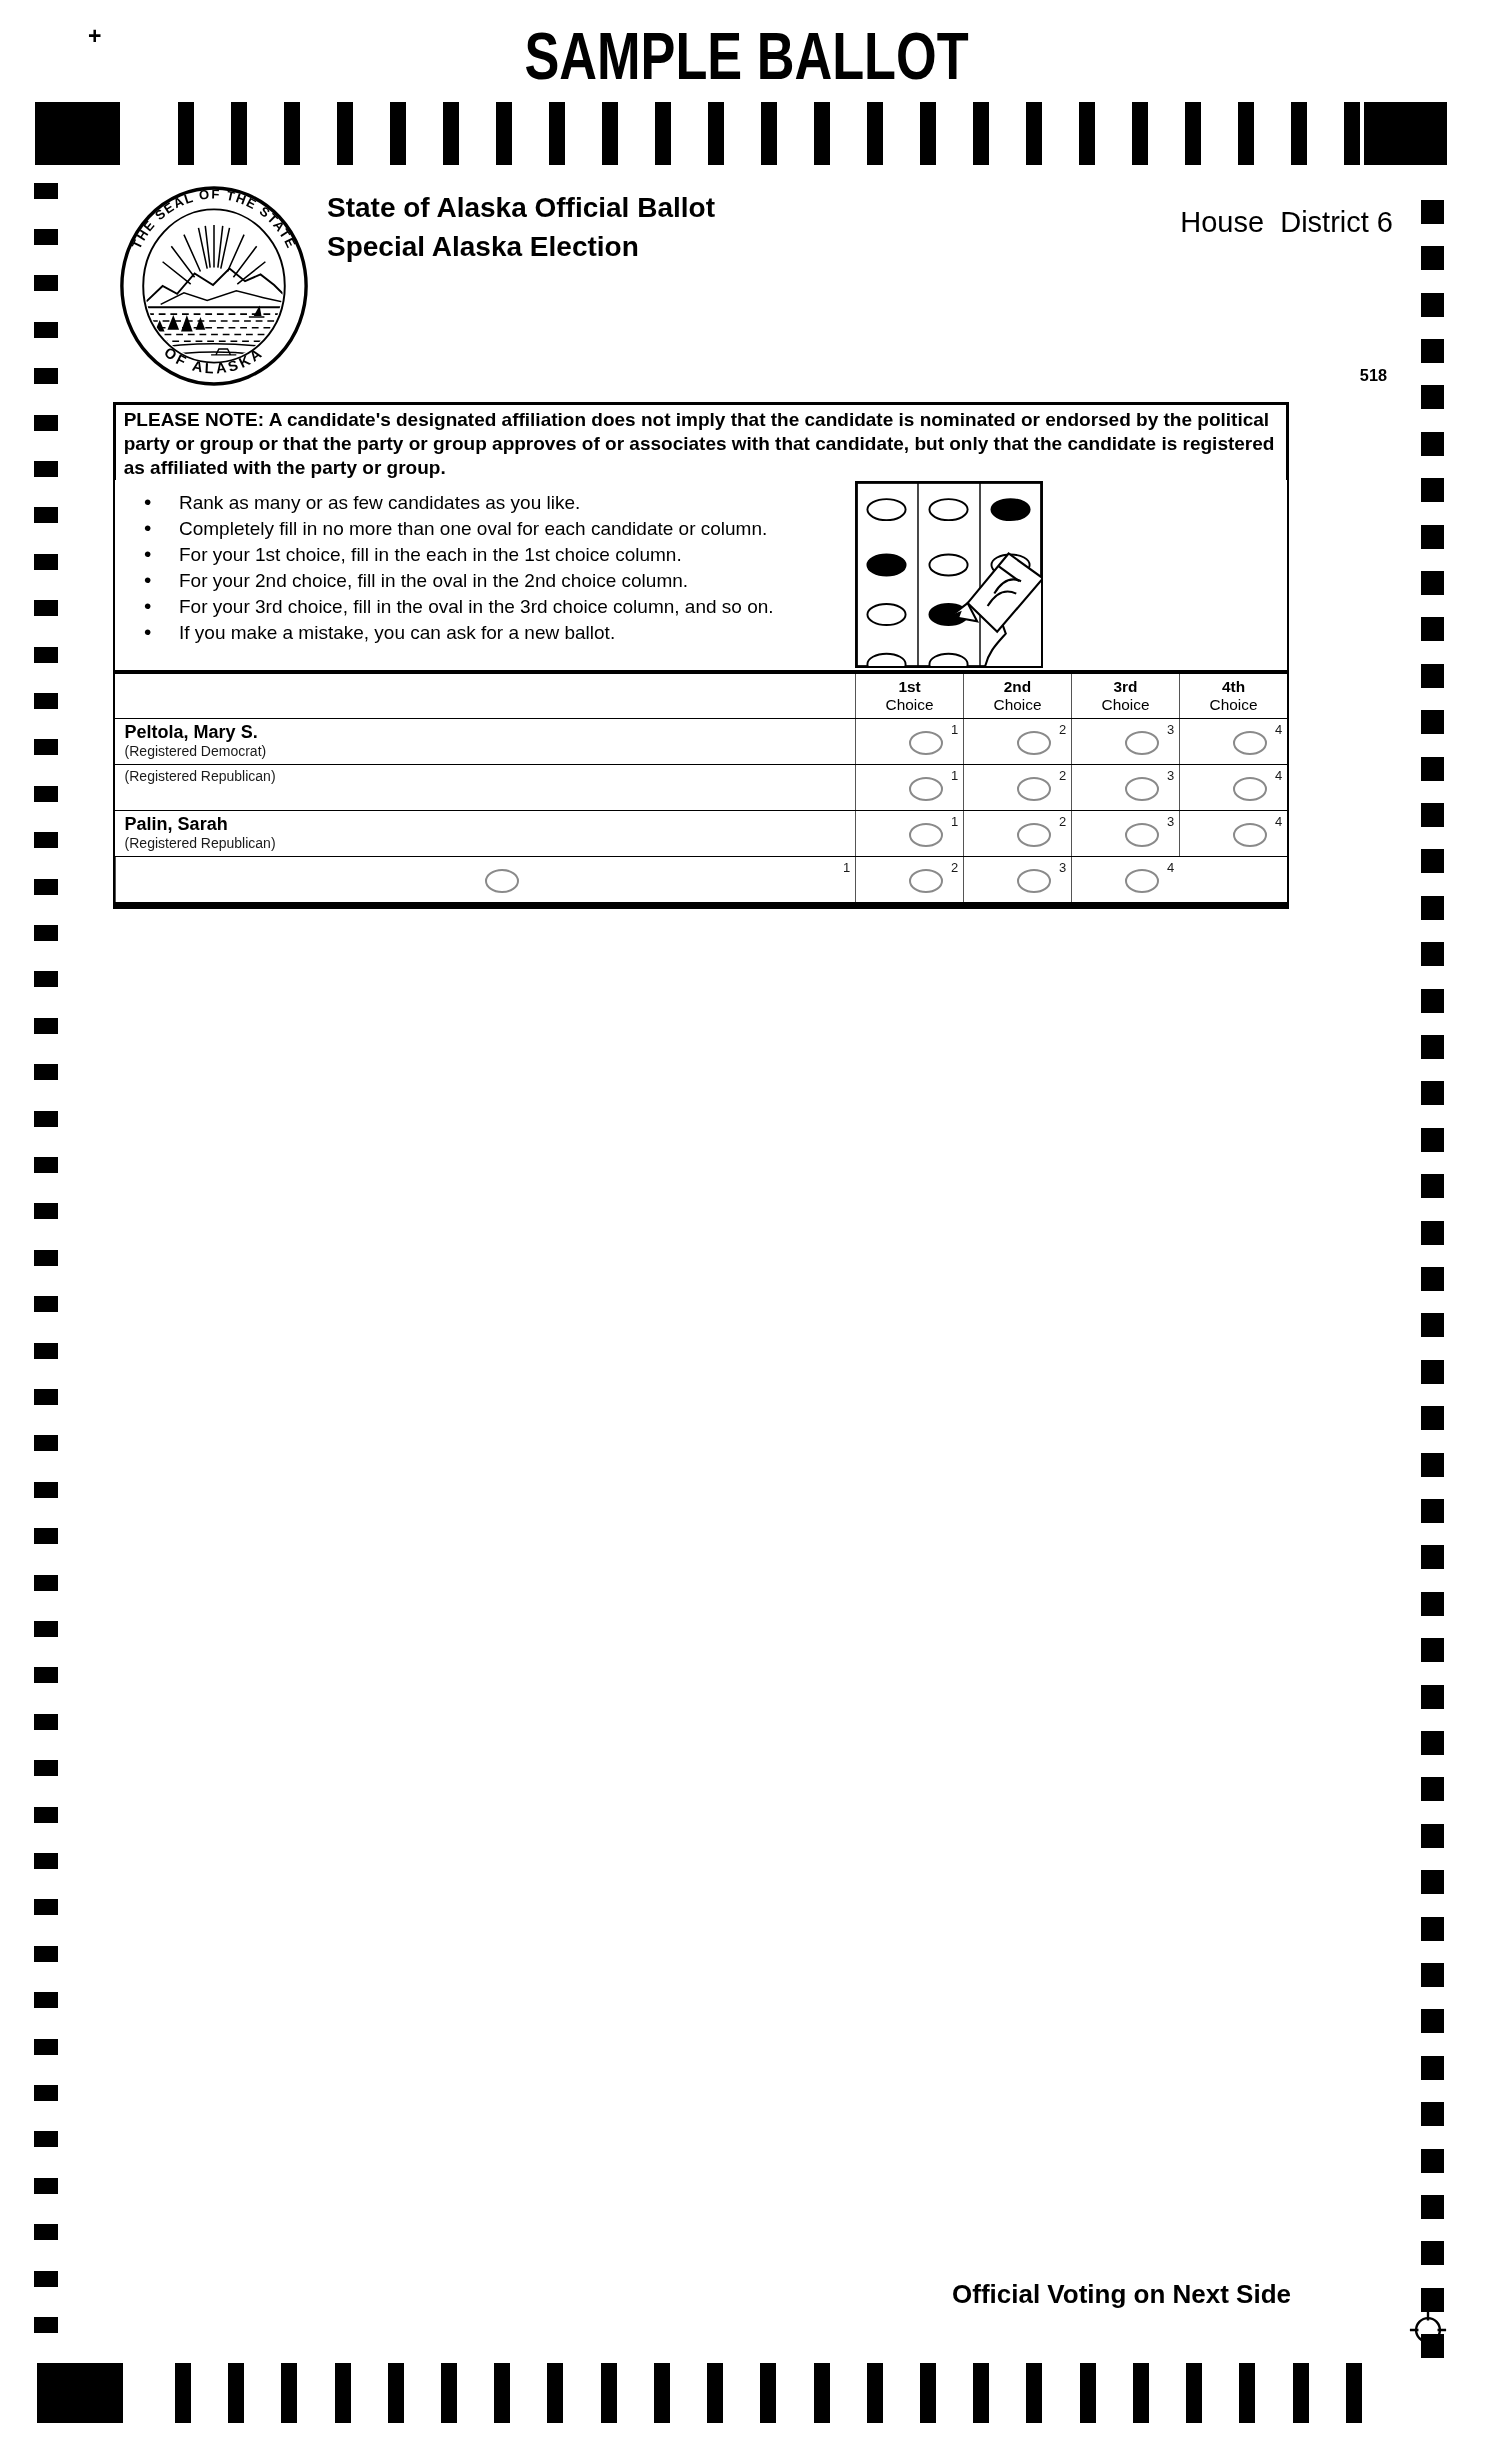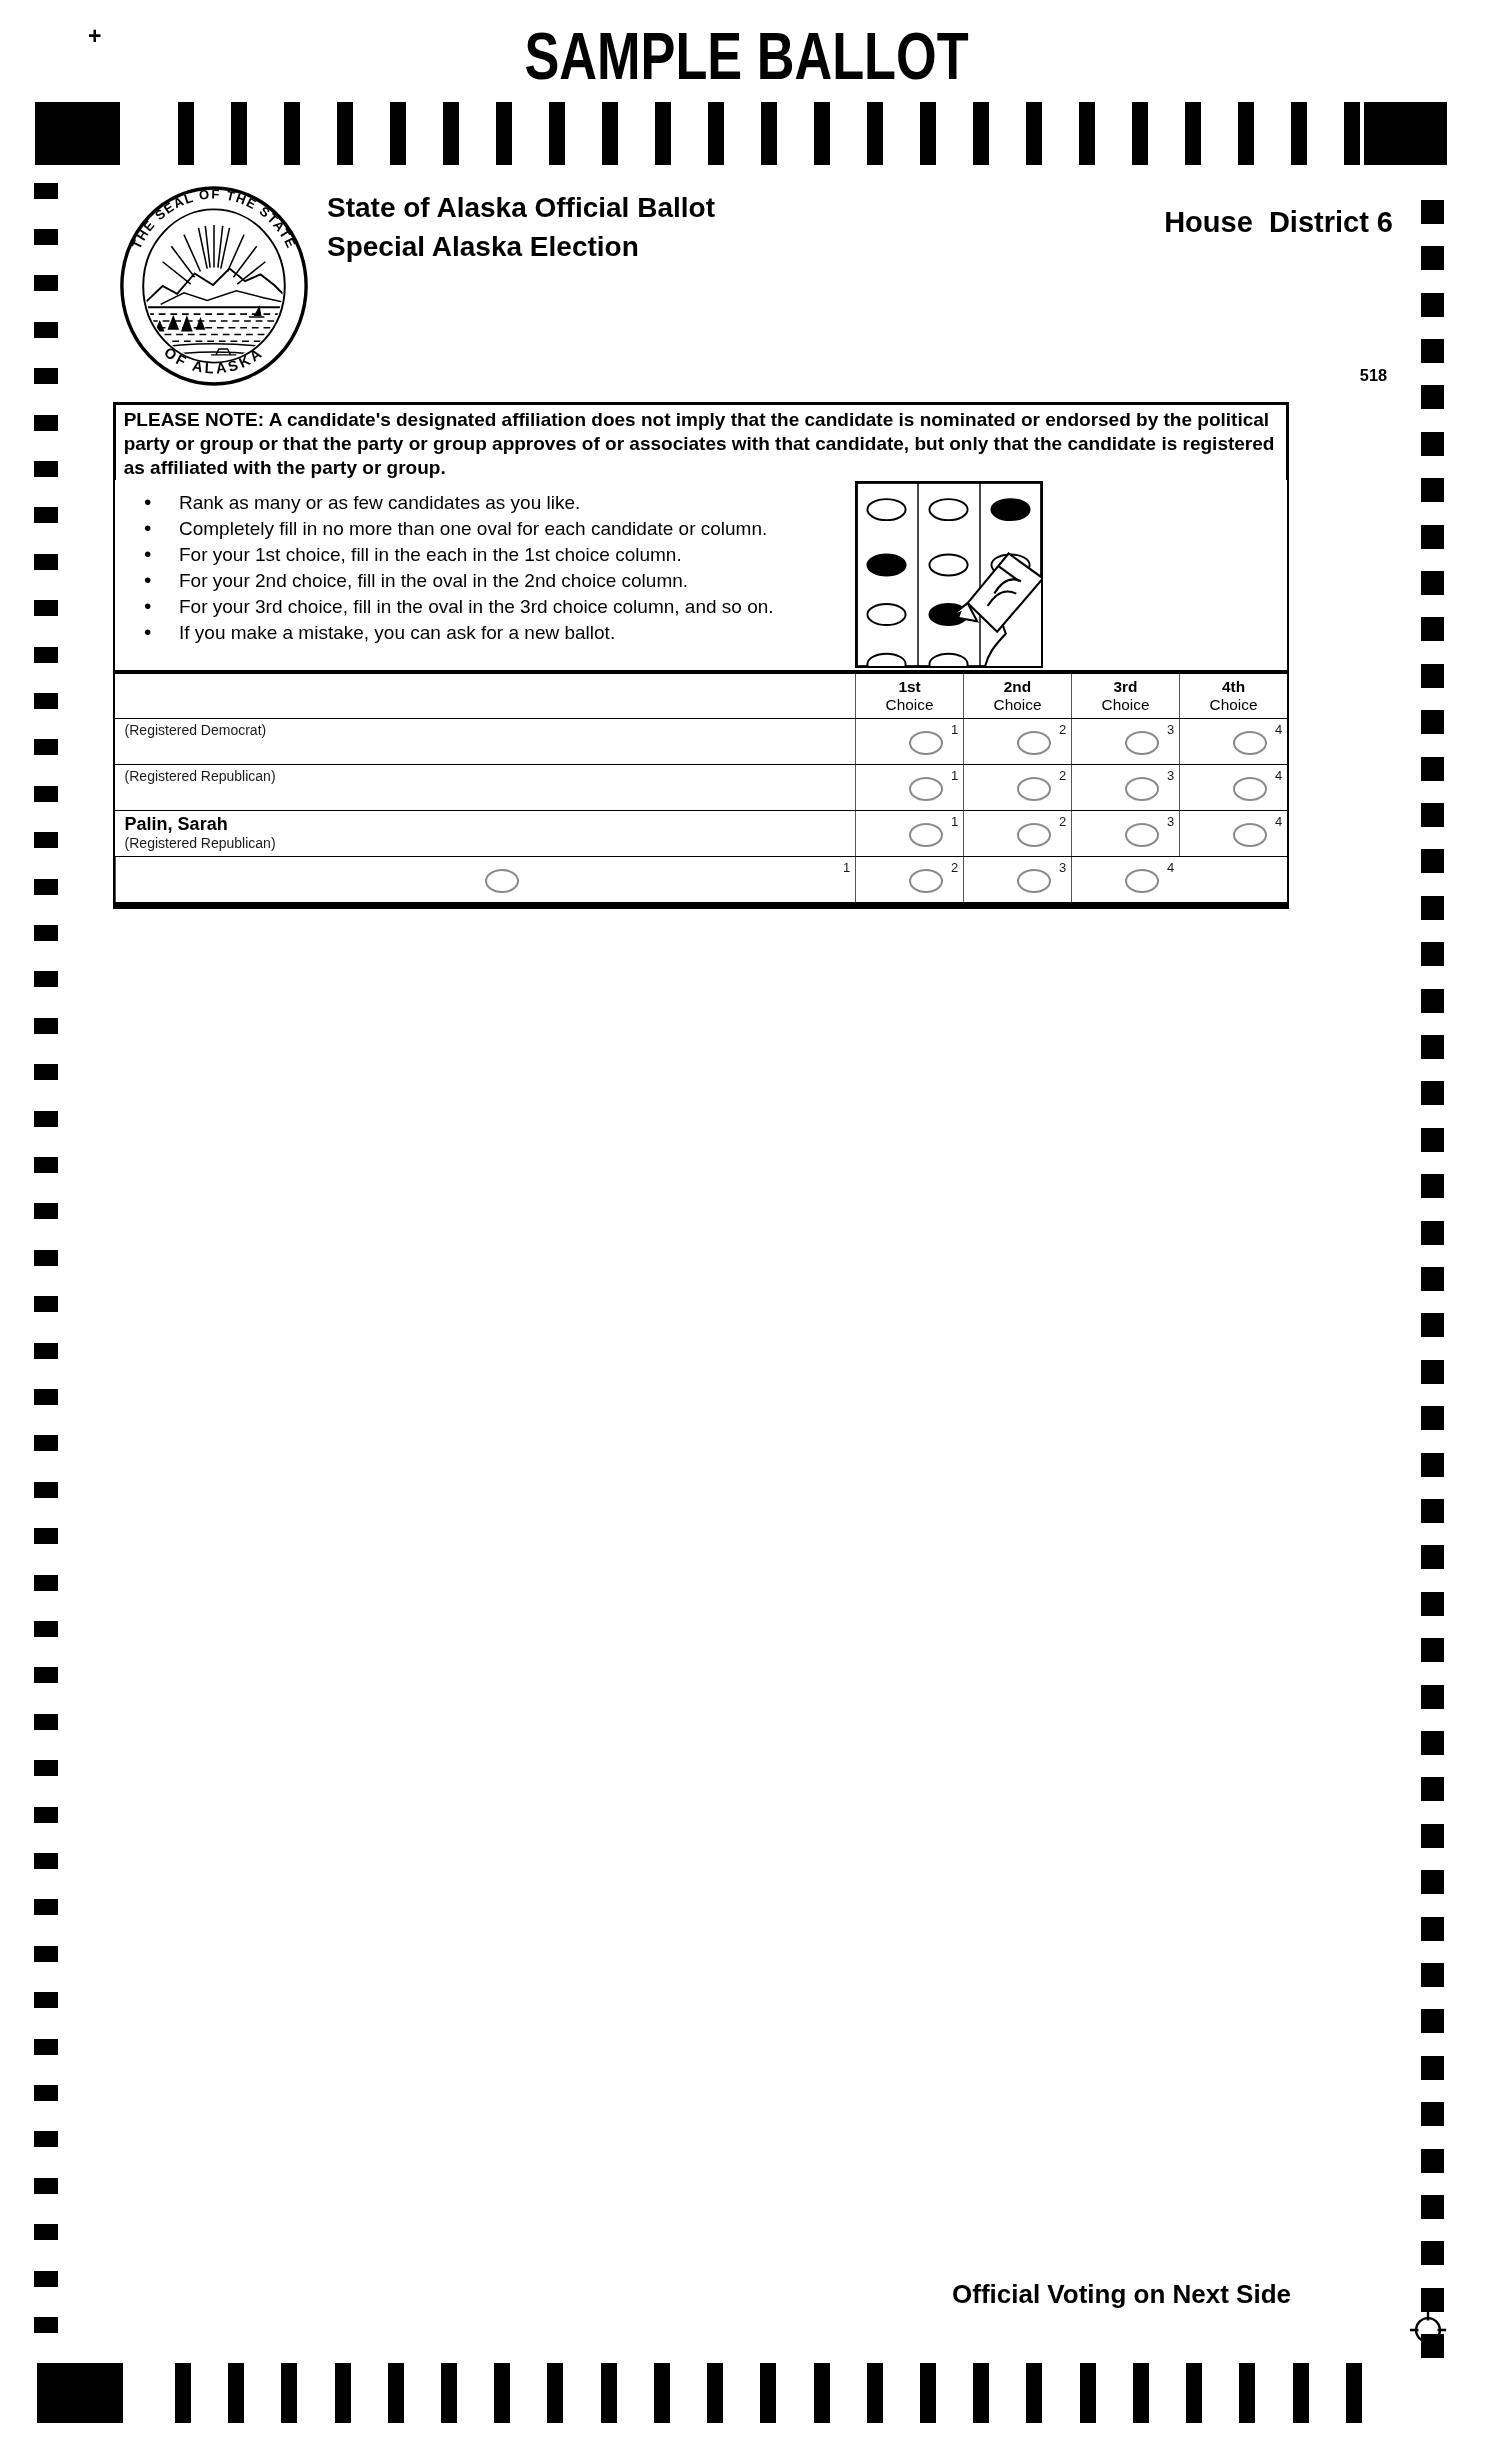--- a/index.html
+++ b/index.html
@@ -8,21 +8,21 @@
 
   
   .tm{position:absolute;background:#000;}
 
   
   .plus-mark{position:absolute;left:88px;top:23px;font-size:23px;font-weight:bold;}
   .ballot-title{position:absolute;top:17.3px;left:0;width:100%;text-align:center;
                 font-size:67px;font-weight:bold;letter-spacing:0px;transform:scaleX(.78);}
   .seal{position:absolute;left:118px;top:183px;width:192px;height:206px;}
   .hdr-lines{position:absolute;left:327px;top:188px;font-size:28px;font-weight:bold;line-height:39px;}
-  .district{position:absolute;top:206px;right:100px;font-size:29px;font-weight:bold;white-space:pre;}
+  .district{position:absolute;top:206px;right:100px;font-size:29px;font-weight:normal;white-space:pre;}
   .ballot-num{position:absolute;top:366px;right:106px;font-size:16.3px;font-weight:bold;}
 
   
   .please-note{position:absolute;left:113px;top:402px;width:1176px;box-sizing:border-box;
                border:3.8px solid #000;padding:2.9px 7.7px 4.8px 7.7px;
                font-size:19px;font-weight:bold;line-height:24px;}
 
   
   .main-box{position:absolute;left:113px;top:480px;width:1176px;box-sizing:border-box;
             border:2.9px solid #000;border-top:none;background:#fff;}
@@ -311,20 +311,21 @@
       <div></div>
     <div class="choice-head"><b>1st</b><span>Choice</span></div>
         <div class="choice-head"><b>2nd</b><span>Choice</span></div>
         <div class="choice-head"><b>3rd</b><span>Choice</span></div>
         <div class="choice-head"><b>4th</b><span>Choice</span></div>
       </div>
 
     <div>
         <div class="grid-row cand-row">
           <div class="name-cell">
+            <div class="cand-name">Peltola, Mary S.</div>
             <div class="cand-party">(Registered Democrat)</div>
           </div>
           <div class="choice-cell">
             <span class="oval"></span>
             <span class="ov-num">1</span>
           </div>
           <div class="choice-cell">
             <span class="oval"></span>
             <span class="ov-num">2</span>
           </div>

